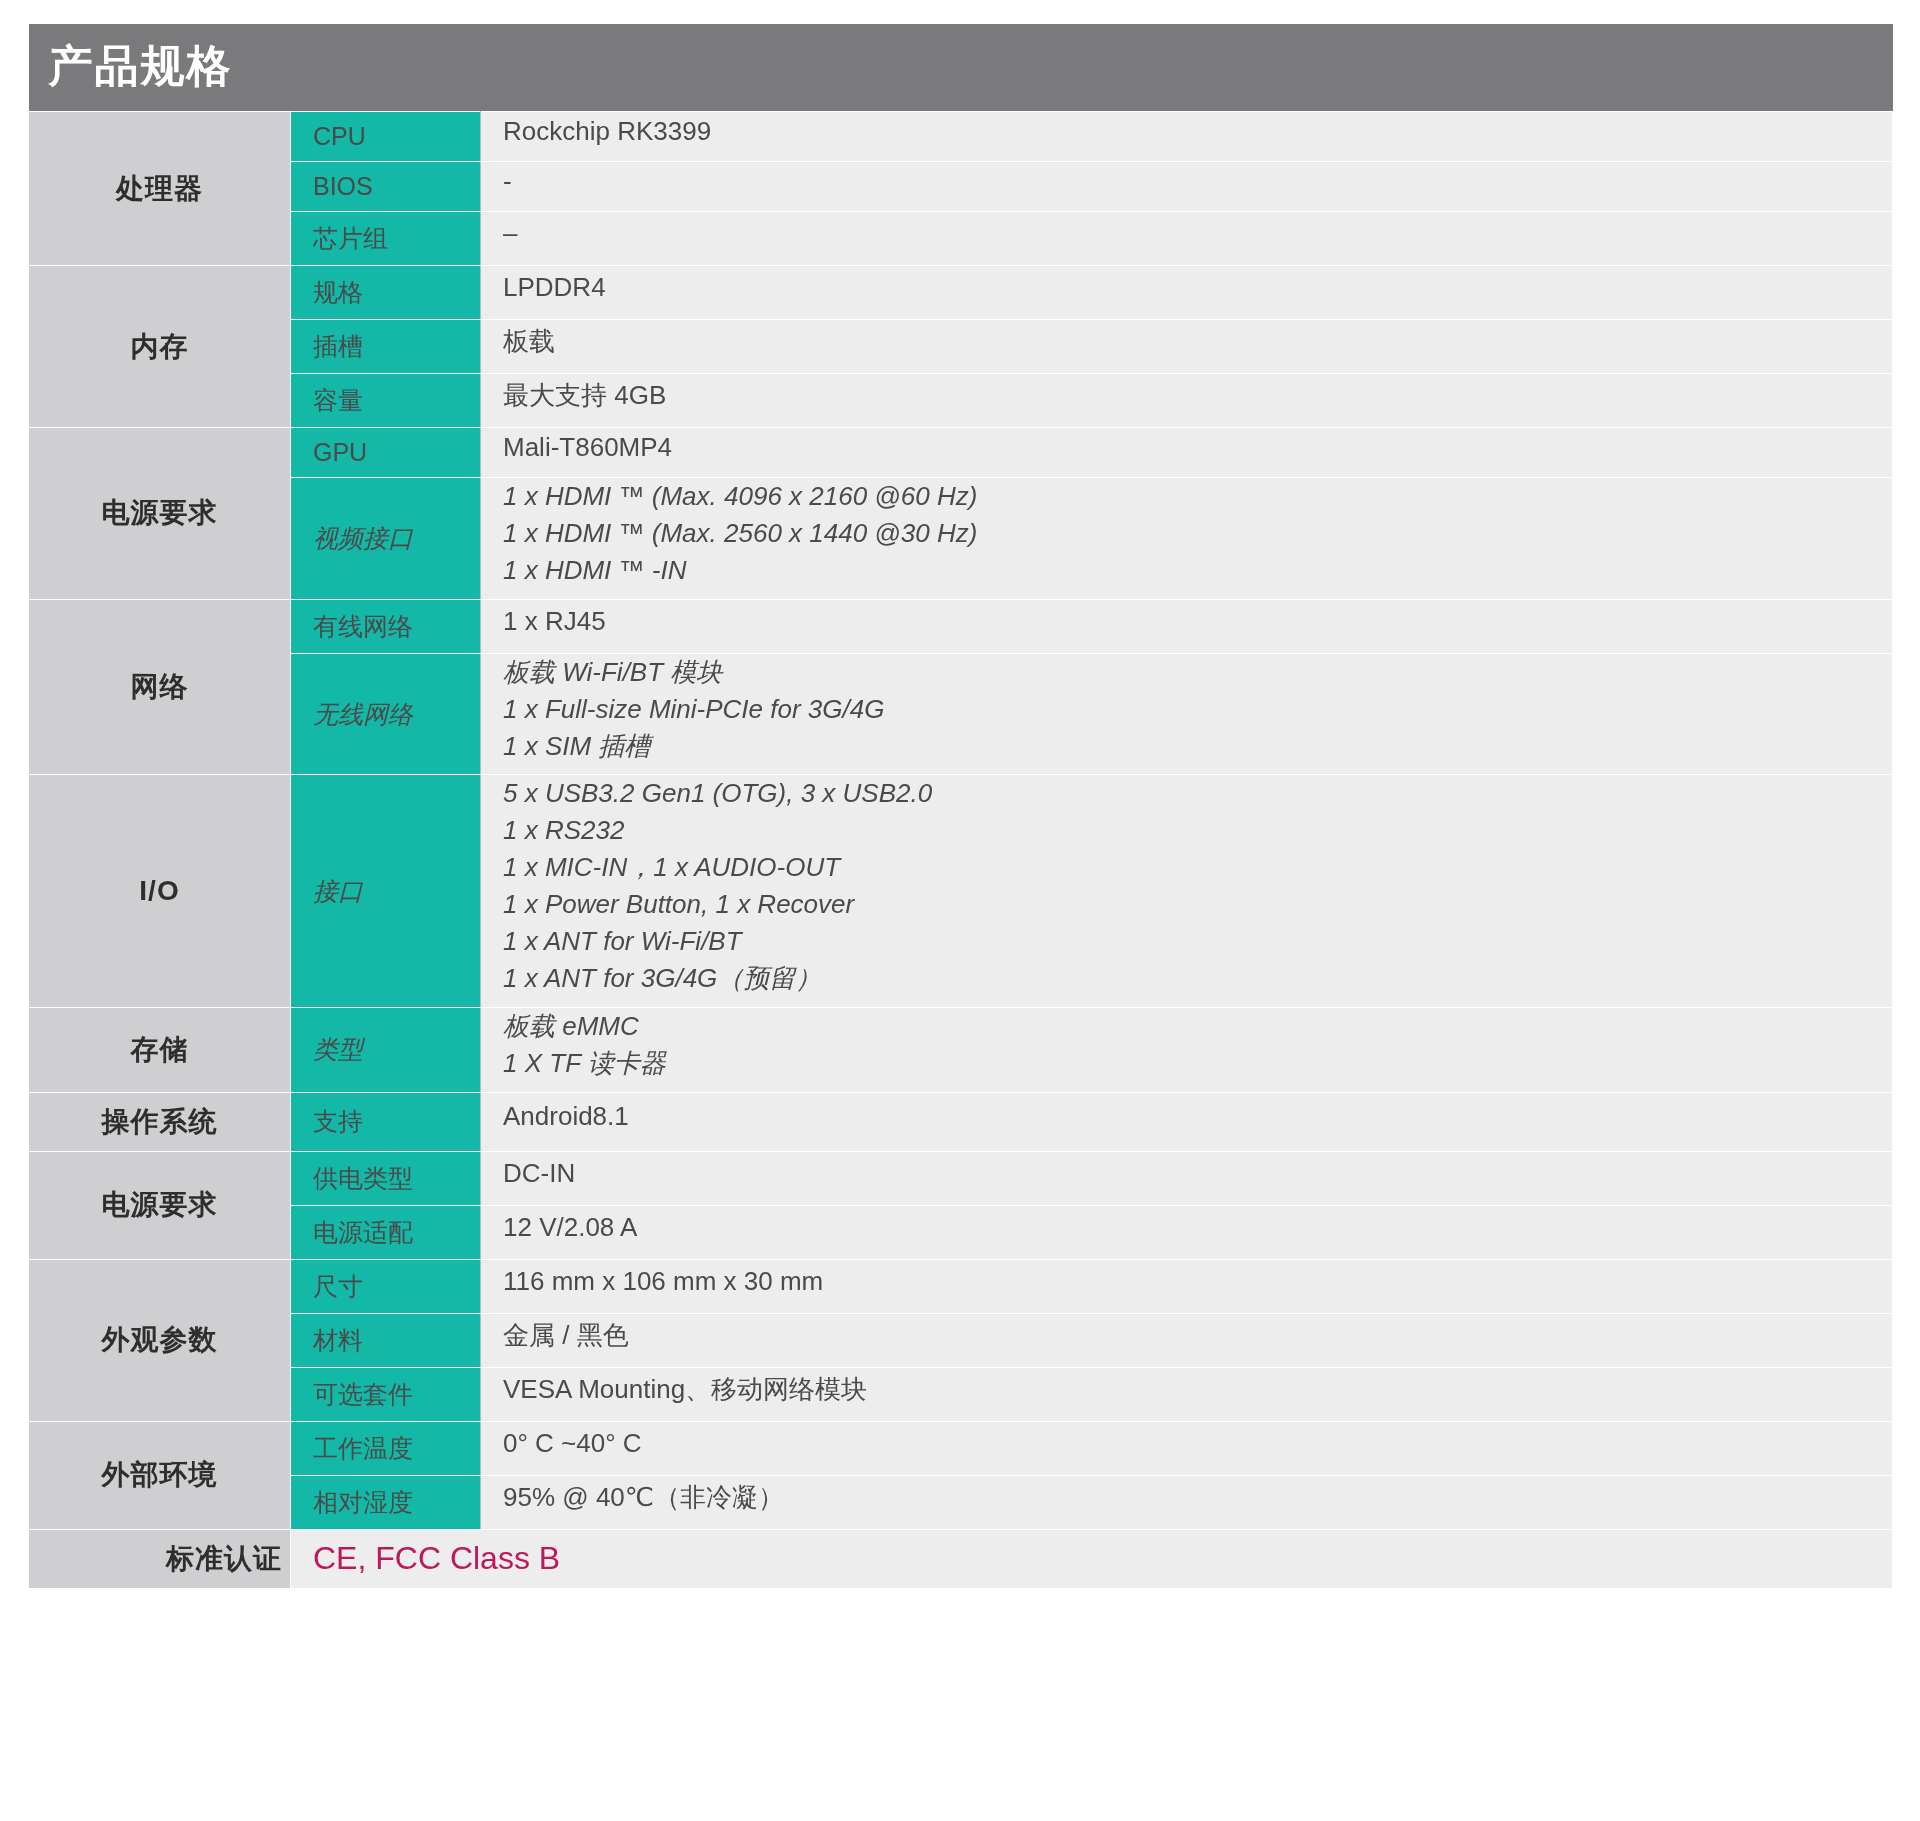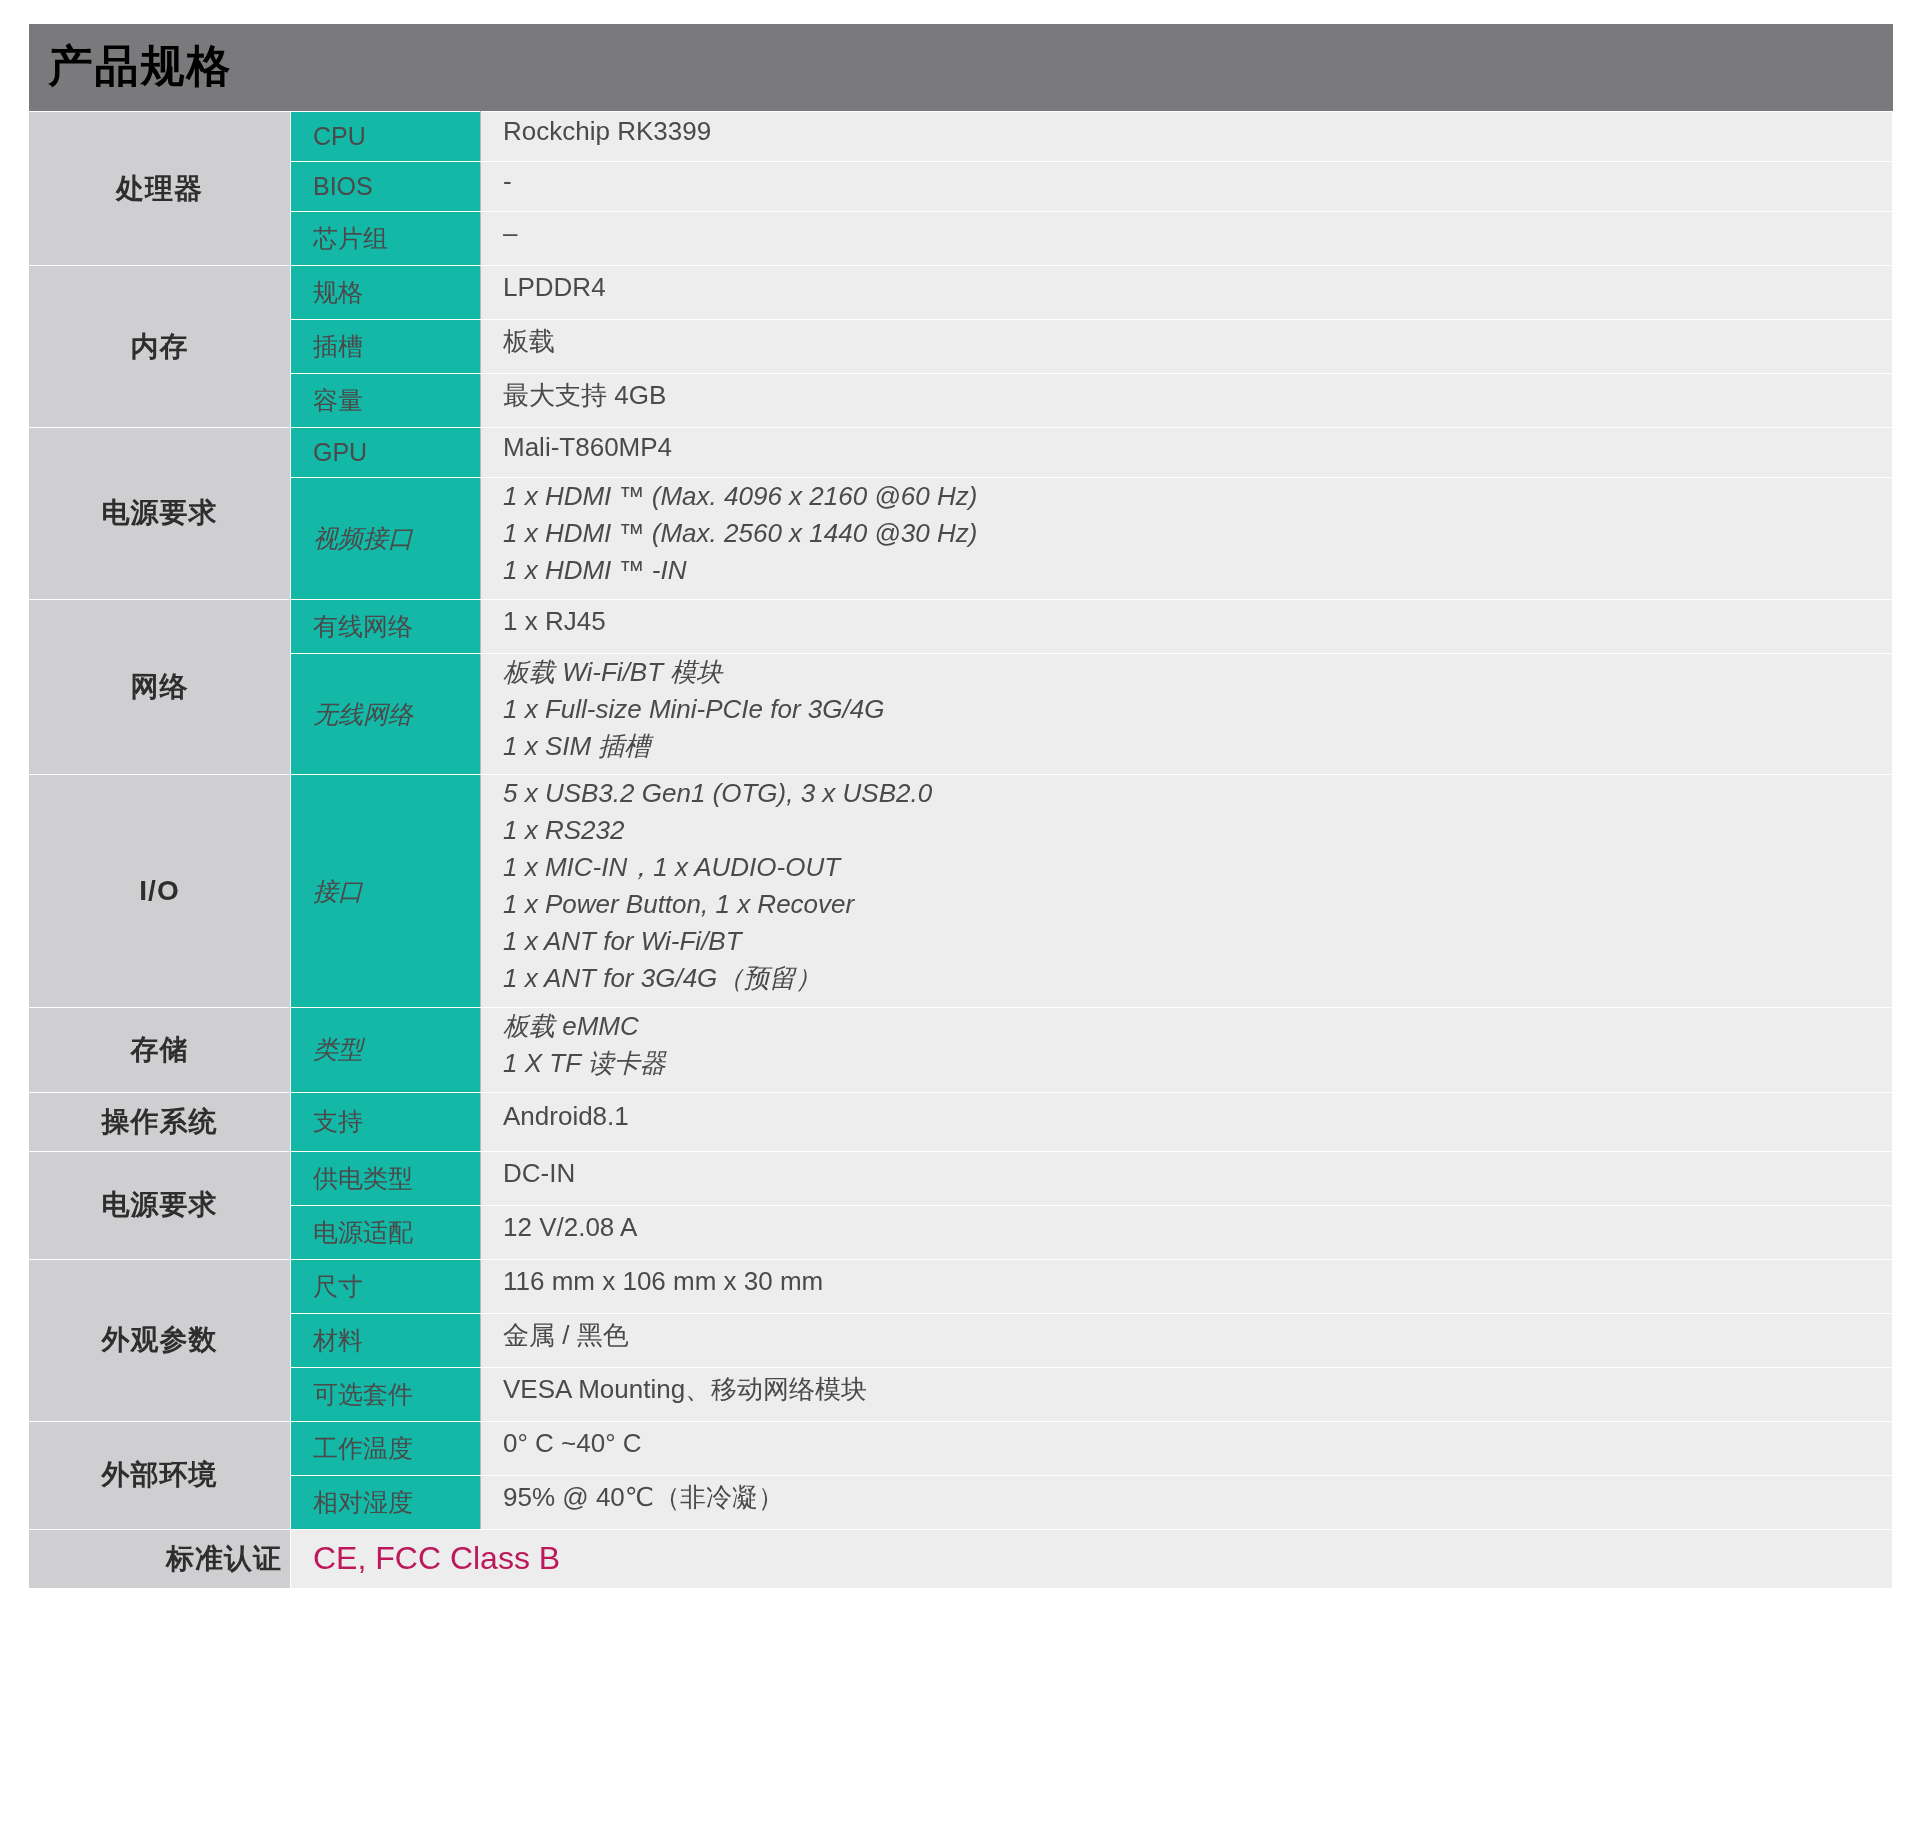--- a/index.html
+++ b/index.html
@@ -18,21 +18,21 @@
     padding: 24px 28px 40px 28px;
     background: #ffffff;
   }
   .spec-table {
     width: 1864px;
     border-collapse: collapse;
     table-layout: fixed;
   }
   .title-row td {
     background: #7a7a7c;
-    color: #000000;
+    color: #ffffff;
     font-size: 44px;
     font-weight: bold;
     letter-spacing: 2px;
     padding: 14px 20px 18px 20px;
     line-height: 1.25;
     border: none;
   }
   col.c1 { width: 262px; }
   col.c2 { width: 190px; }
   col.c3 { width: 1412px; }

